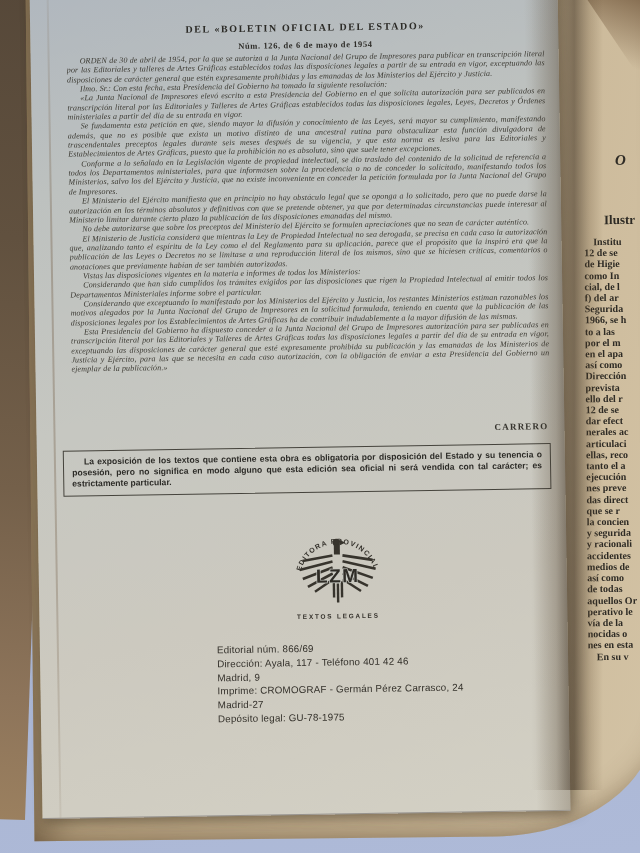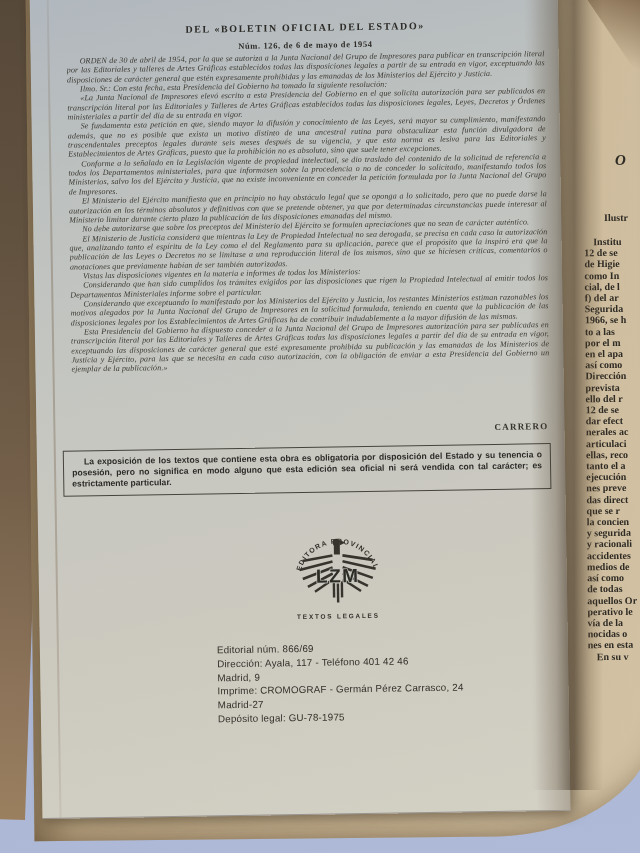--- a/index.html
+++ b/index.html
@@ -18,21 +18,21 @@
       background:linear-gradient(100deg,#b4a07c 0%,#c0ac8a 30%,#c9b696 60%,#d3c3a5 100%);
       border-bottom-right-radius:160px 115px;
       box-shadow:inset 30px 0 35px -16px rgba(70,50,30,.5), inset 0 -22px 28px -18px rgba(95,70,45,.45);}
   .corner-wedge{position:absolute;left:576px;top:0;width:64px;height:78px;
       background:linear-gradient(200deg,rgba(125,100,72,.85),rgba(125,100,72,0) 70%);
       clip-path:polygon(18% 0,100% 0,100% 100%);}
 
   
   .rp-frag{position:absolute;color:#2e2b25;transform:rotate(-0.5deg);}
   .rp-big-o{left:615px;top:152px;font-size:15px;font-style:italic;font-weight:bold;}
-  .rp-head{left:604px;top:212px;font-size:10px;font-weight:bold;}
+  .rp-head{left:604px;top:212px;font-size:13px;font-weight:bold;}
   .rp-lines{left:586px;top:236px;font-size:10px;font-weight:600;line-height:11.2px;white-space:nowrap;}
   .rp-lines div:first-child{padding-left:9px;}
   .rp-lines div:last-child{padding-left:9px;}
 
   
   .main-page{position:absolute;left:36px;top:-14px;width:528px;height:828px;
       transform:rotate(-0.9deg);
       background:linear-gradient(168deg,#b0b7be 0%,#bdc1bf 22%,#c6c7c1 48%,#ccc9bf 72%,#d3d0c4 100%);
       box-shadow:7px 0 16px rgba(55,42,28,.4), 0 5px 10px rgba(70,55,35,.3);
       border-bottom:1px solid rgba(110,90,70,.4);}

